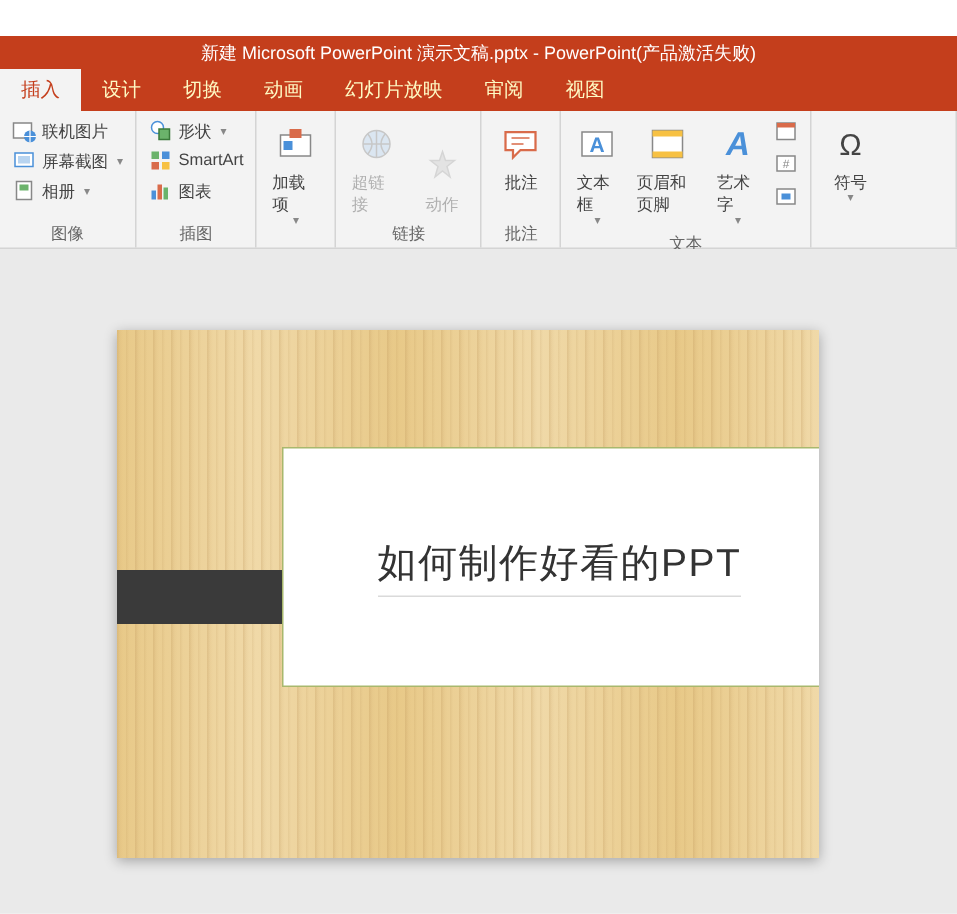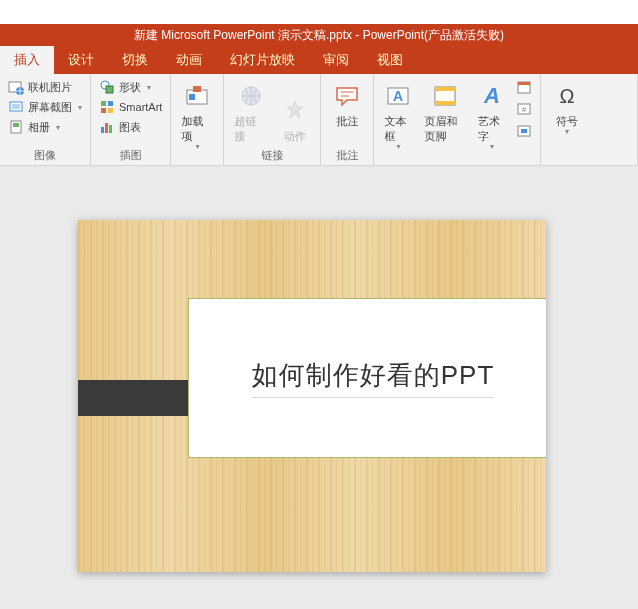--- a/index.html
+++ b/index.html
@@ -243,20 +243,21 @@
         <div class="small-btn">
             <div class="ico">
               <svg width="16" height="16" viewBox="0 0 16 16">
                 <rect x="2" y="3" width="12" height="10" fill="#fff" stroke="#888"></rect>
                 <rect x="5" y="6" width="6" height="4" fill="#4a90d9"></rect>
               </svg>
             </div>
           </div>
       </div>
     </div>
+    <div class="group-label">文本</div>
   </div>
 
   <div class="group">
     <div class="group-body">
       <div class="big-btn">
         <div class="ico">
             <svg width="28" height="24" viewBox="0 0 28 24">
               <text x="14" y="19" font-size="20" fill="#444" text-anchor="middle">Ω</text>
             </svg>
           </div>

